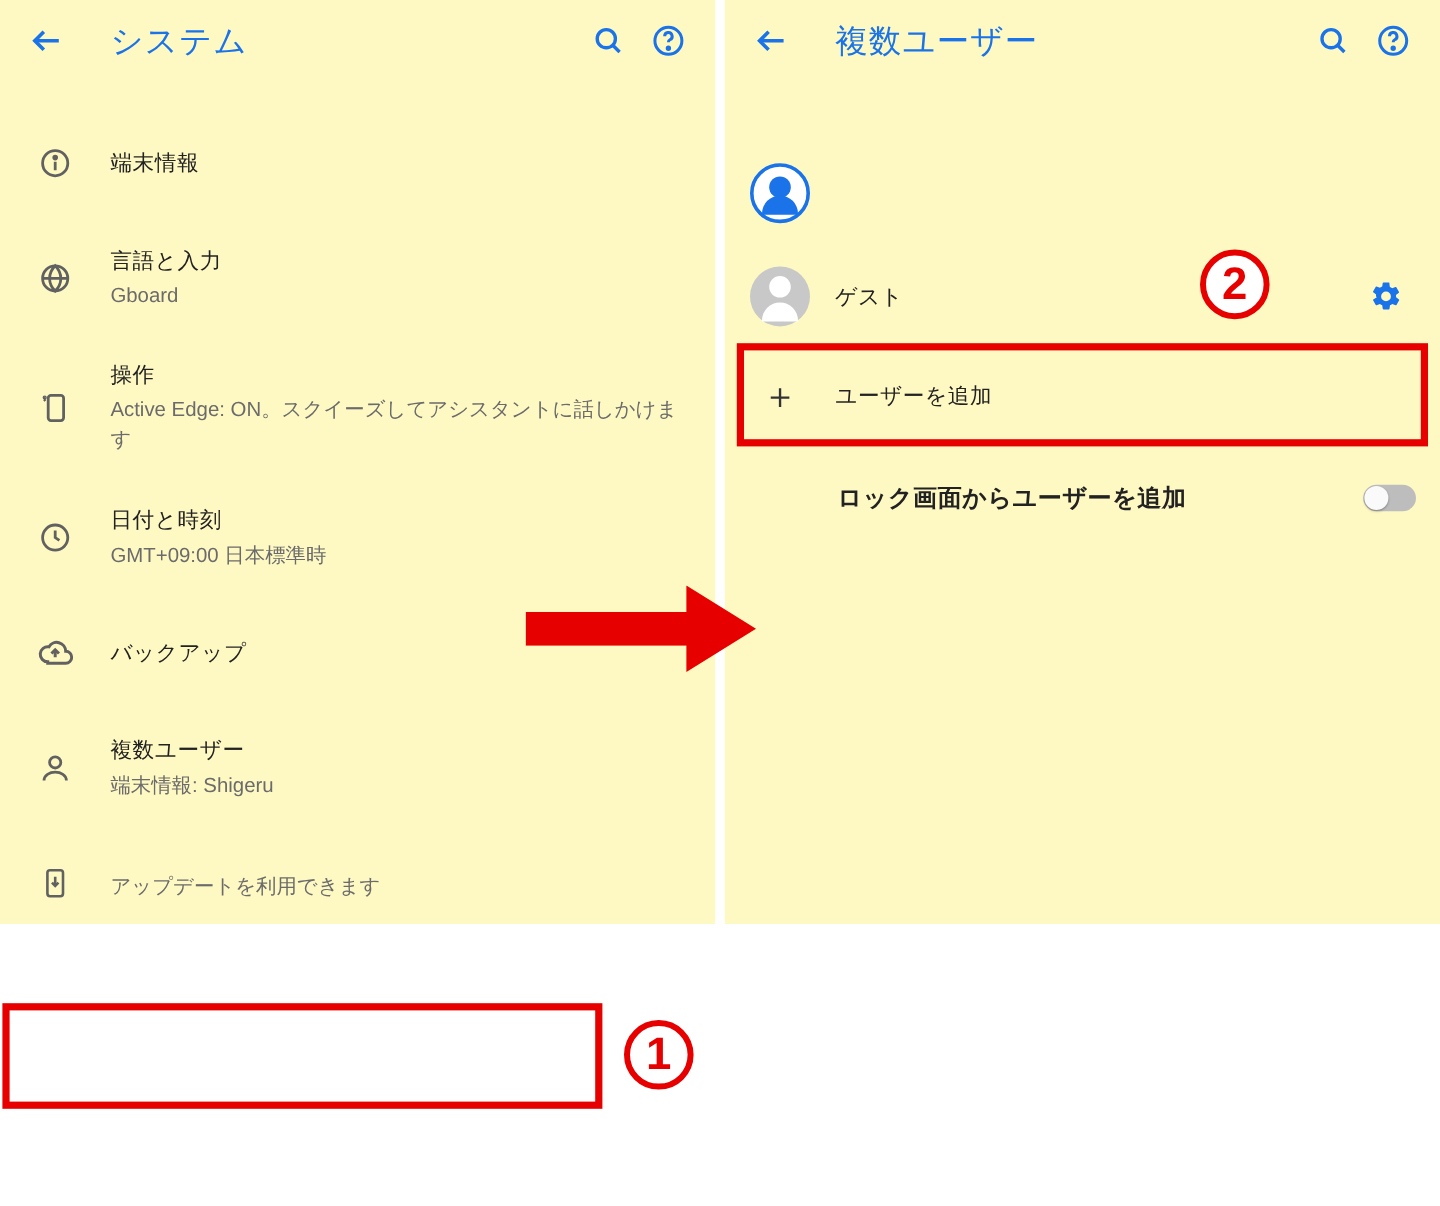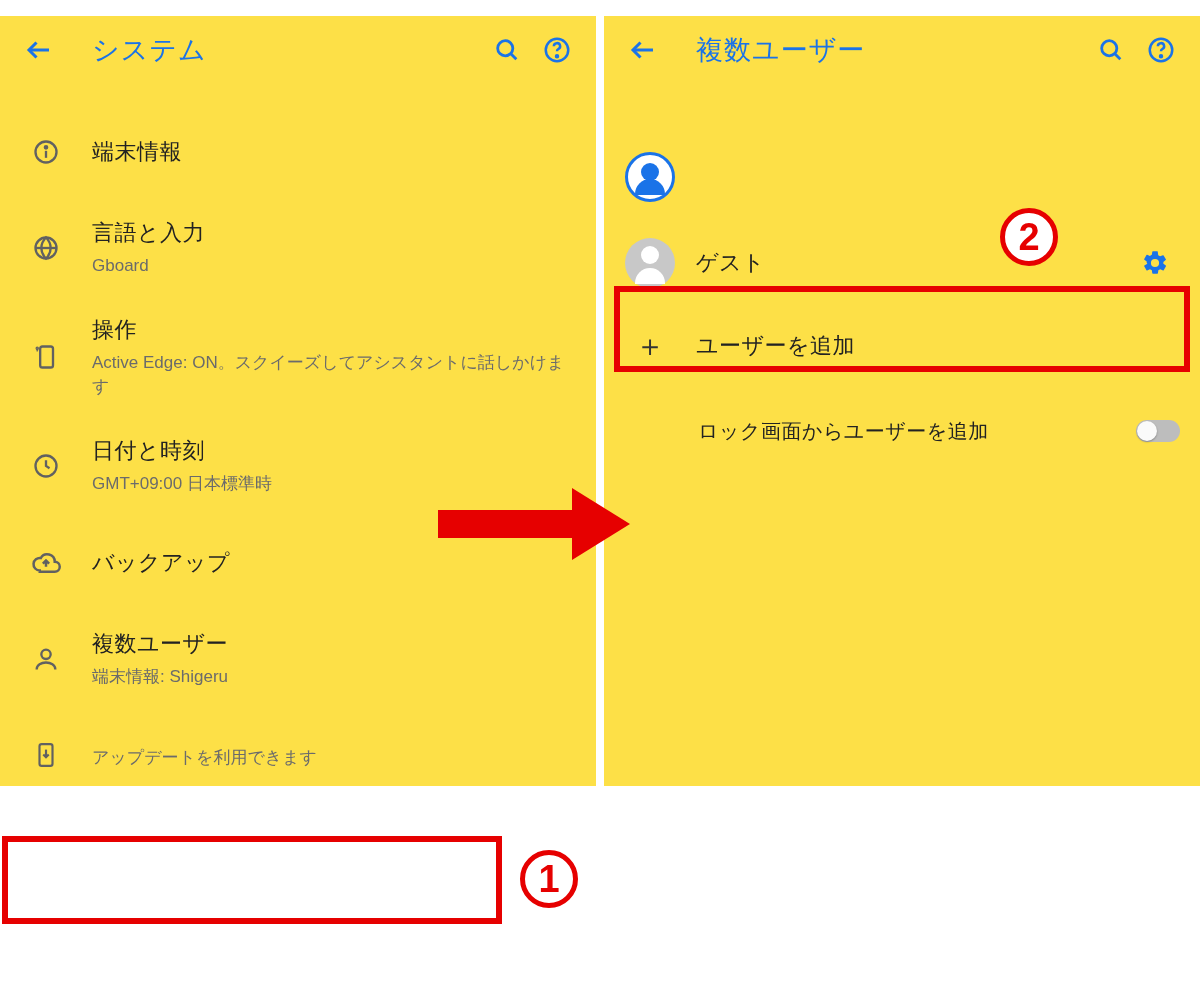--- a/index.html
+++ b/index.html
@@ -1,32 +1,32 @@
 <!DOCTYPE html>
 <html><head>
 <meta charset="utf-8">
 <style>
   * { box-sizing: border-box; margin: 0; padding: 0; }
   html, body { width: 1200px; height: 1005px; font-family: "Helvetica Neue", Arial, "Hiragino Kaku Gothic ProN", "メイリオ", sans-serif; background: #fff; }
   .stage { position: relative; width: 1200px; height: 1005px; overflow: hidden; }
-  .screen { position: absolute; top: 16px; width: 596px; height: 770px; background: #fde047; }
+  .screen { position: absolute; top: 0; width: 596px; height: 770px; background: #fef9c3; }
   .left  { left: 0; }
   .right { left: 604px; }
 
   .appbar { display: flex; align-items: center; height: 68px; padding: 0 14px; }
   .appbar .title { flex: 1; font-size: 27px; color: #1a73e8; font-weight: 500; padding-left: 28px; letter-spacing: 1px; }
   .icon-slot { width: 50px; height: 50px; display: flex; align-items: center; justify-content: center; }
   .icon { color: #616161; }
   .icon-blue { color: #1a73e8; }
 
   .list { padding-top: 20px; }
   .row { display: flex; align-items: center; padding: 18px 20px 18px 18px; min-height: 96px; }
   .row .ico { width: 56px; display: flex; align-items: center; justify-content: center; }
   .row .txt { flex: 1; padding-left: 18px; }
-  .row .title2 { font-size: 22px; color: #222; letter-spacing: 0.5px; }
+  .row .title2 { font-size: 18px; color: #222; letter-spacing: 0.5px; }
   .row .sub { font-size: 17px; color: #6b6b6b; margin-top: 6px; line-height: 1.45; }
   .row.compact { min-height: 80px; }
 
   .hl-red { position: absolute; border: 6px solid #e60000; pointer-events: none; }
 
   .circnum { position: absolute; width: 58px; height: 58px; border: 5px solid #e60000; border-radius: 50%; display: flex; align-items: center; justify-content: center; color: #e60000; font-size: 38px; font-weight: 700; font-family: Arial, sans-serif; pointer-events: none; background: #fff; }
 
   .arrow { position: absolute; color: #e60000; pointer-events: none; }
 
   .avatar { width: 50px; height: 50px; border-radius: 50%; position: relative; display:flex; align-items:center; justify-content:center; }
@@ -226,21 +226,21 @@
       <div class="row compact">
         <div class="ico">
             <div class="plus">＋</div>
           </div>
         <div class="txt">
           <div class="title2">ユーザーを追加</div>
         </div>
       </div>
 
       <div class="row compact" style="padding-left:94px; padding-top:28px;">
-        <div class="txt" style="padding-left:0;">
+        <div class="txt" style="padding-left:0;font-weight:bold;">
           <div class="title2" style="font-size:20px;">ロック画面からユーザーを追加</div>
         </div>
         <div>
           <div class="switch">
               <div class="knob"></div>
             </div>
         </div>
       </div>
     </div>
   </div>

